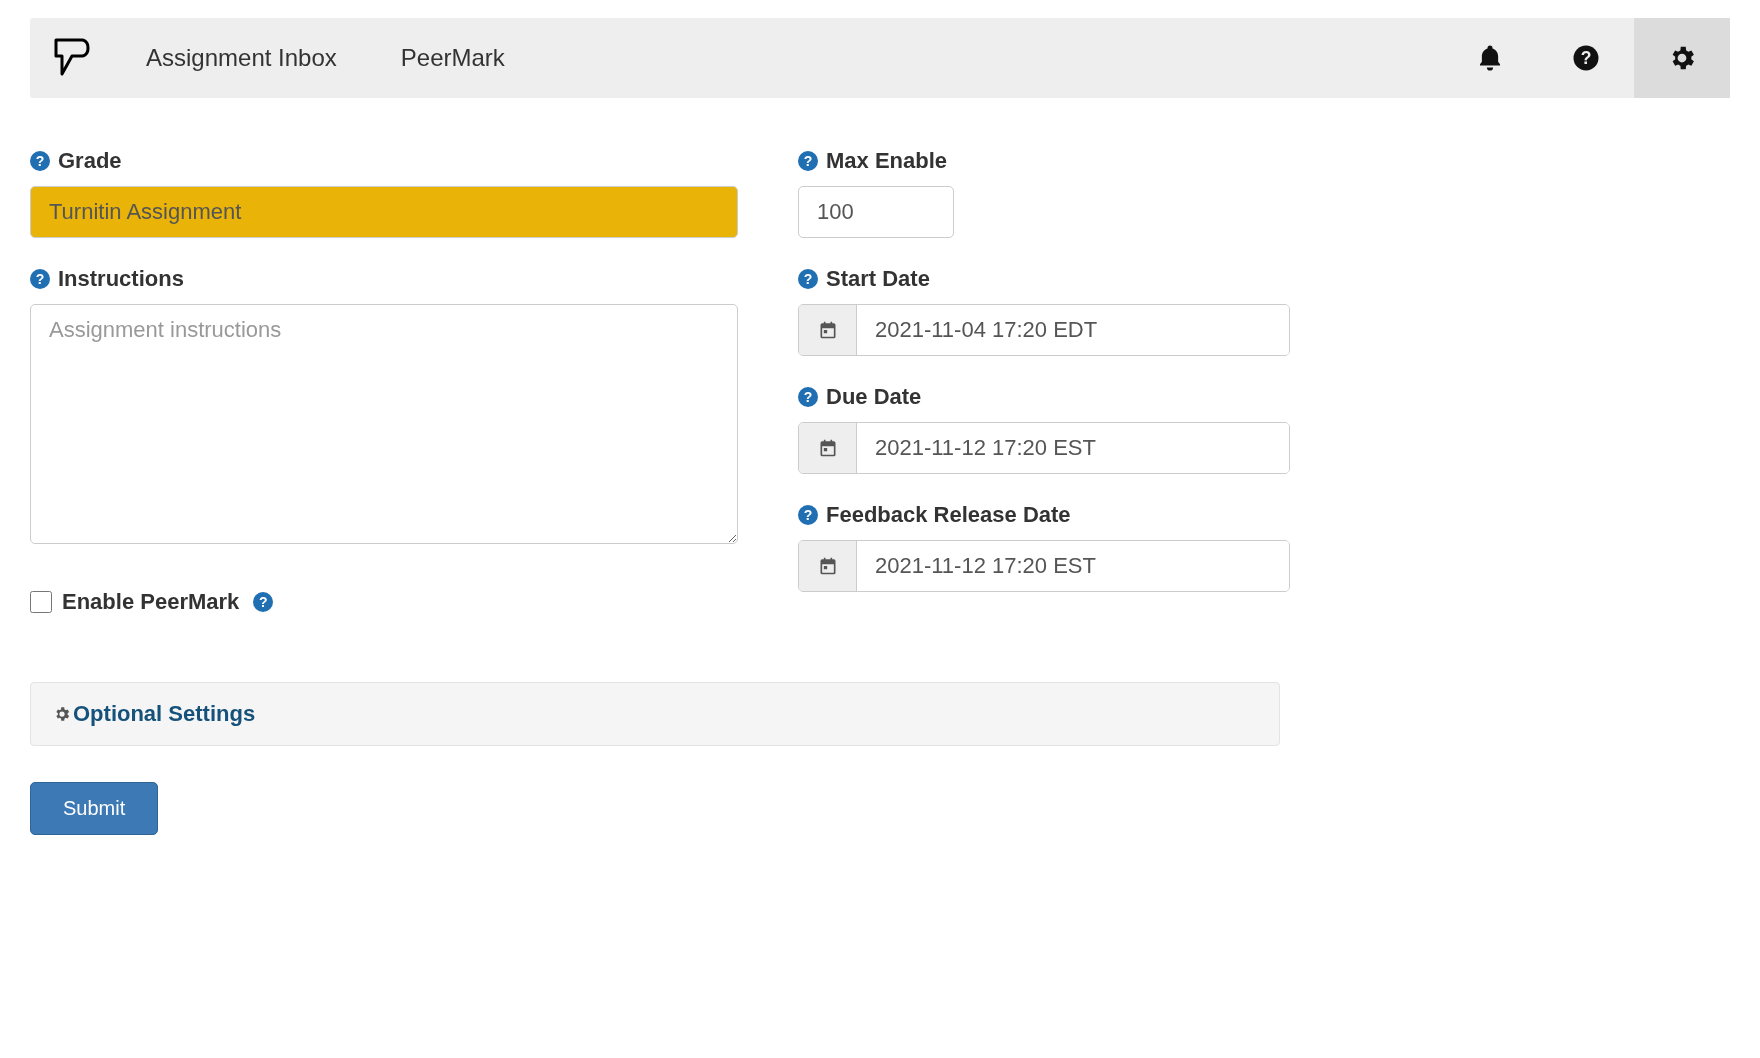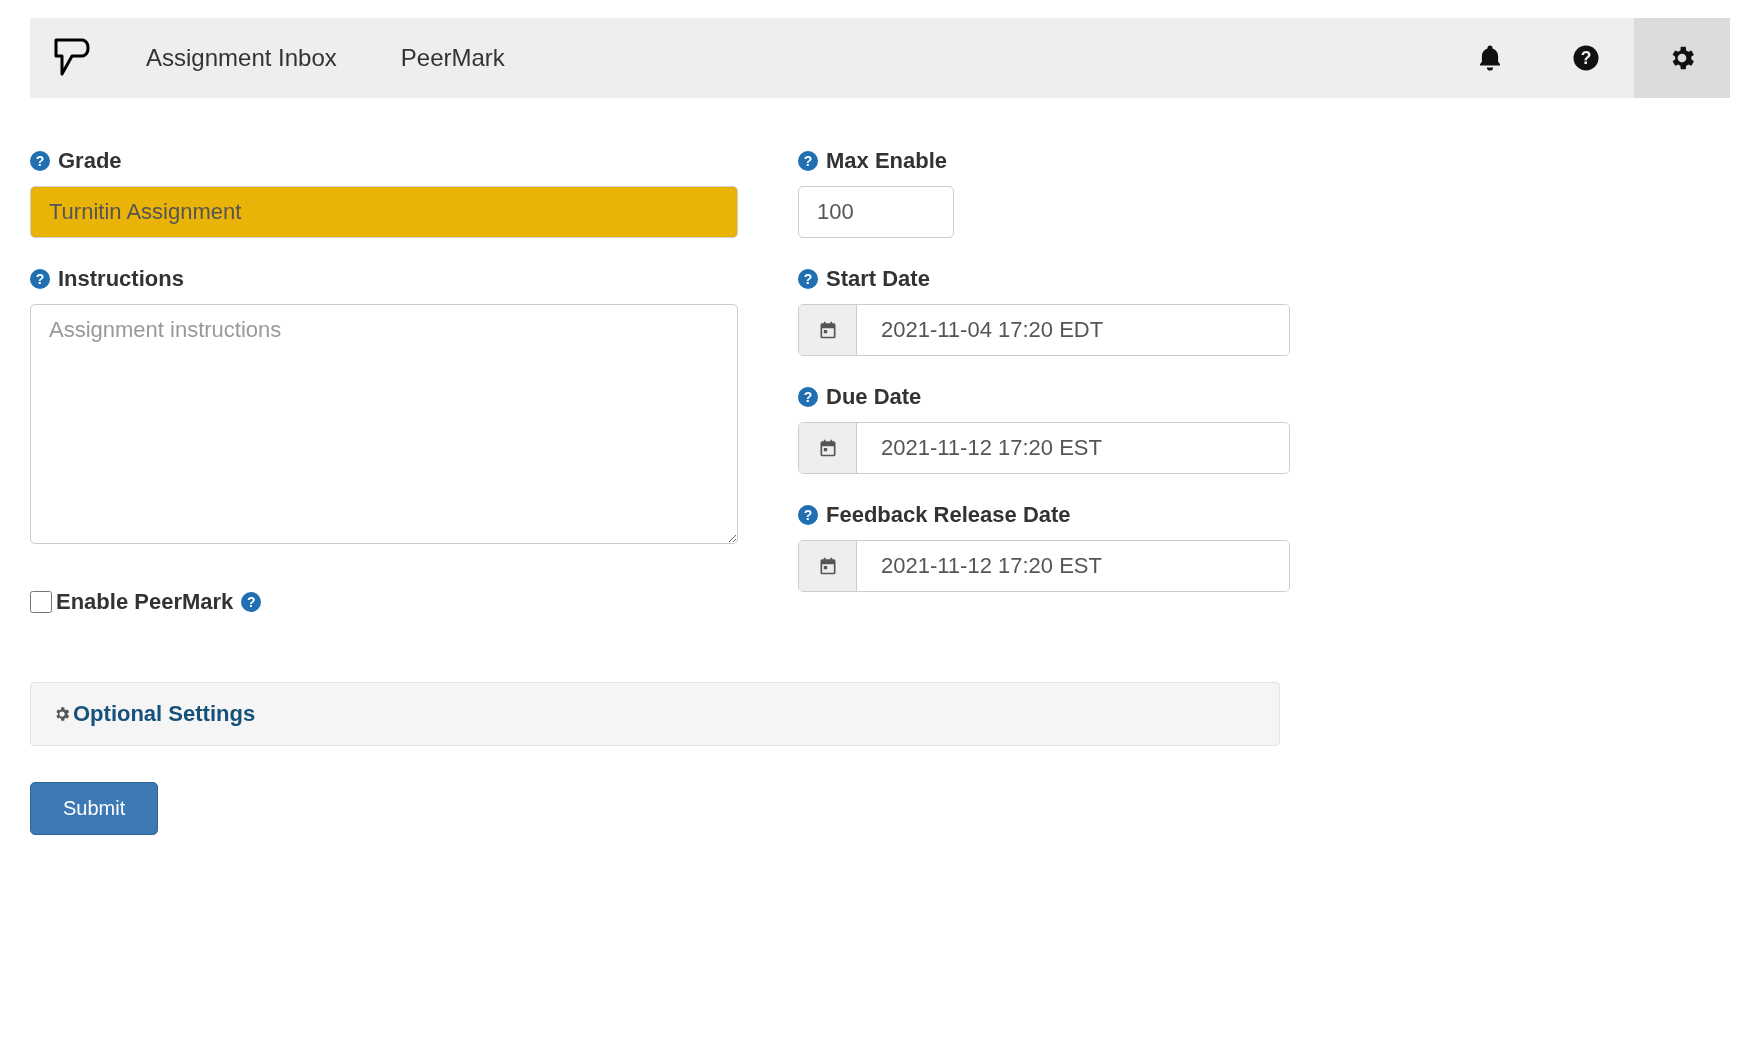--- a/index.html
+++ b/index.html
@@ -109,28 +109,28 @@
     background: #eeeeee;
     border-right: 1px solid #ccc;
     display: flex; align-items: center; justify-content: center;
     cursor: pointer;
   }
   .date-addon svg { width: 20px; height: 20px; fill: #555; }
   .date-input {
     flex: 1;
     border: none;
     font-size: 22px;
-    padding: 12px 24px;
+    padding: 12px 18px;
     color: #555;
     background: #fff;
     font-family: inherit;
   }
 
   .checkbox-row {
-    display: flex; align-items: center; gap: 4px;
+    display: flex; align-items: center; gap: 10px;
     margin-top: 40px;
     font-size: 22px; font-weight: 700;
   }
   .checkbox-row input[type=checkbox] {
     width: 22px; height: 22px; cursor: pointer;
   }
 
   .optional-settings {
     margin-top: 62px;
     width: 1250px;

